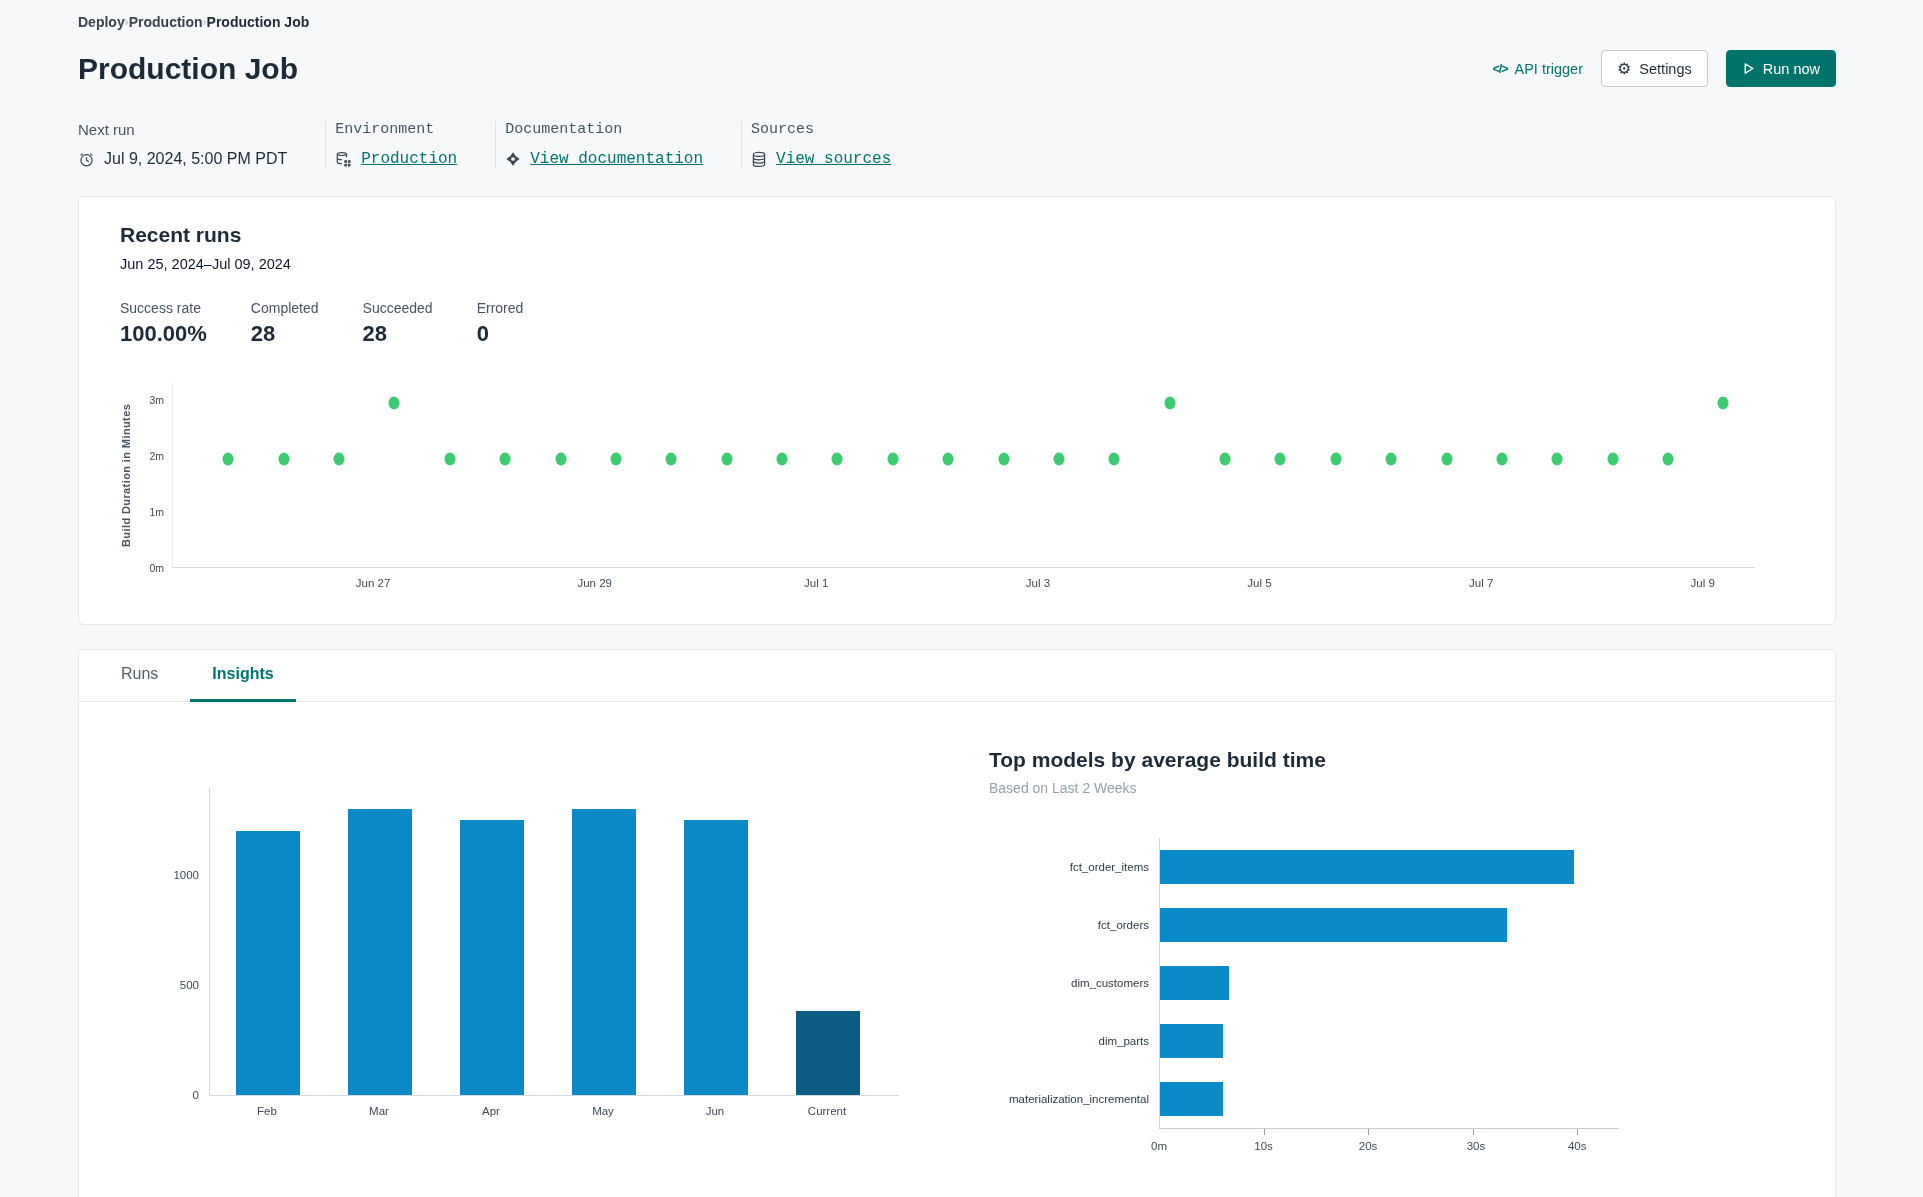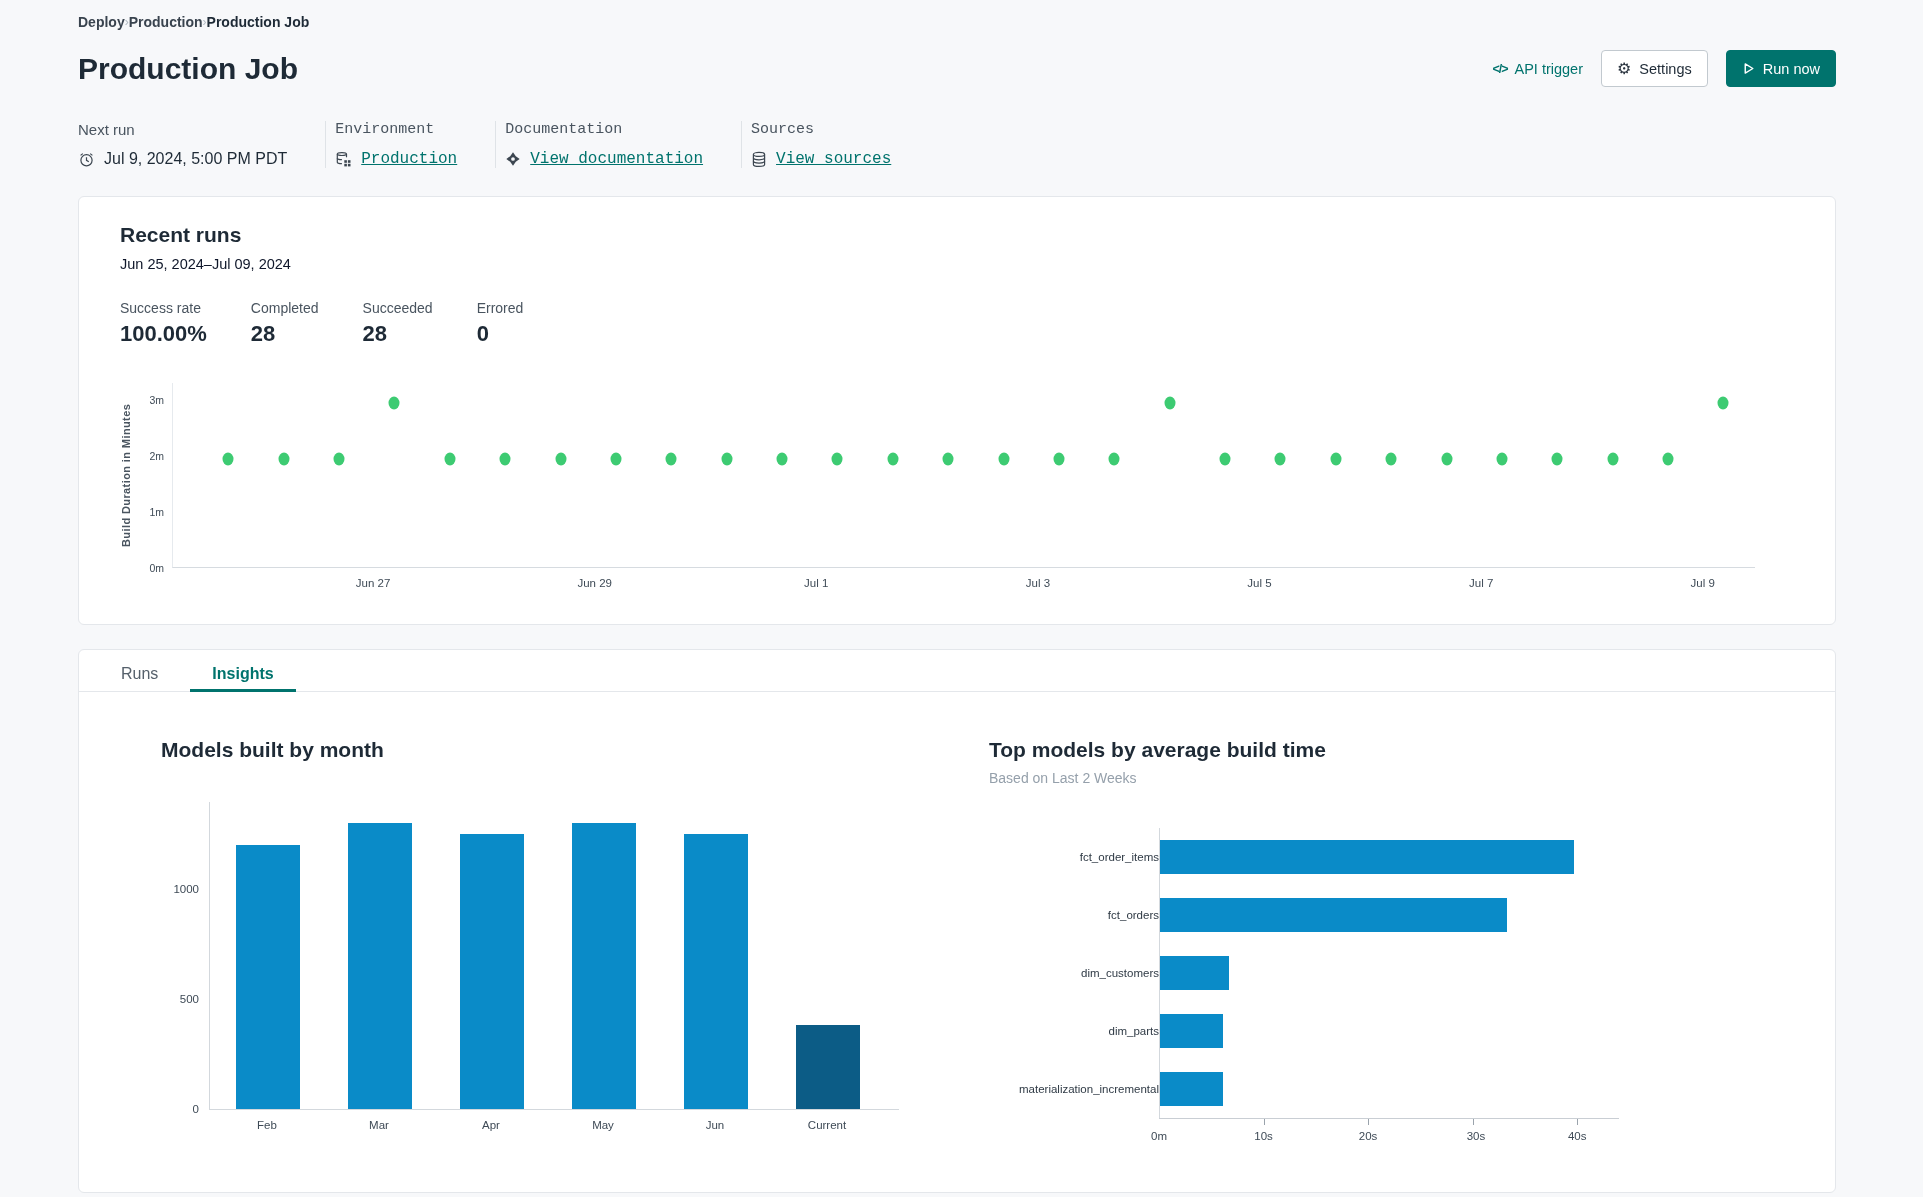--- a/index.html
+++ b/index.html
@@ -48,21 +48,21 @@
   .sc-ytick { position:absolute; right:8px; font-size:10.5px; color:#3e4a56; }
   .scatter-main { flex:1; }
   .scatter-plot { position:relative; height:185px; border-bottom:1px solid #d6dbe0; border-left:1px solid #e6eaee; }
   .sc-dot { position:absolute; width:11px; height:13px; border-radius:50%; transform:translate(-50%,-50%); cursor:pointer; }
   .scatter-xticks { position:relative; height:26px; }
   .sc-xtick { position:absolute; top:9px; transform:translateX(-50%); font-size:11.5px; color:#3e4a56; }
 
   
   .card-tabs { margin-top:24px; margin-bottom:9px; min-height:524px; }
   .tab-bar { display:flex; gap:10px; padding:0 0 0 20px; border-bottom:1px solid #e4e7eb; }
-  .tab { padding:15px 22px 6px; font-size:16px; color:#55606b; cursor:pointer; border-bottom:3px solid transparent; margin-bottom:-1px; }
+  .tab { padding:15px 22px 16px; font-size:16px; color:#55606b; cursor:pointer; border-bottom:3px solid transparent; margin-bottom:-1px; }
   .tab.active { color:#00736d; font-weight:700; border-bottom-color:#00736d; }
 
   .insights { display:flex; padding:46px 40px 46px 82px; }
   .chart-block-left { width:780px; }
   .chart-block-right { flex:1; padding-left:48px; }
   .chart-title { font-size:21px; font-weight:700; }
   .chart-subtitle { margin-top:8px; font-size:14px; color:#95a0ab; }
 
   
   .bar-chart { display:flex; margin-top:40px; }
@@ -70,21 +70,21 @@
   .bar-ytick { position:absolute; right:10px; font-size:11.5px; color:#3e4a56; }
   .bar-main { width:690px; }
   .bar-plot { position:relative; height:308px; border-left:1px solid #d3d8dd; border-bottom:1px solid #d3d8dd; }
   .vbar { position:absolute; bottom:0; width:64px; cursor:pointer; }
   .bar-xticks { position:relative; height:24px; }
   .bar-xtick { position:absolute; top:9px; transform:translateX(-50%); font-size:11.5px; color:#3e4a56; }
 
   
   .hbar { margin-top:42px; }
   .hbar-row { display:flex; align-items:center; height:58px; }
-  .hbar-label { width:170px; text-align:right; font-size:11.5px; color:#2f3a45; }
+  .hbar-label { width:170px; text-align:right; padding-right:10px; font-size:11.5px; color:#2f3a45; }
   .hbar-barwrap { position:relative; flex:0 0 460px; height:100%; border-left:1px solid #d3d8dd; display:flex; align-items:center; }
   .hbar-bar { height:34px; cursor:pointer; }
   .hbar-axis-row { display:flex; }
   .hbar-axis-spacer { width:170px; }
   .hbar-axis { position:relative; width:460px; height:28px; border-top:1px solid #c9ced4; }
   .hbar-tickmark { position:absolute; top:0; width:1px; height:6px; background:#9aa3ac; }
   .hbar-ticklabel { position:absolute; top:11px; transform:translateX(-50%); font-size:11.5px; color:#3e4a56; }
 </style>
 </head>
 <body>
@@ -255,21 +255,20 @@
   </div>
 
   <div class="card card-tabs">
     <div class="tab-bar">
       <div class="tab">Runs</div>
       <div class="tab active">Insights</div>
     </div>
 
     <div class="insights">
       <div class="chart-block-left">
-        <div class="chart-title">Models built by month</div>
         <div class="bar-chart">
           <div class="bar-yticks" id="bar-yticks">
               <div class="bar-ytick" style="top: 301px;">0</div>
               <div class="bar-ytick" style="top: 191px;">500</div>
               <div class="bar-ytick" style="top: 81px;">1000</div>
             </div>
           <div class="bar-main">
             <div class="bar-plot" id="bar-plot">
                 <div class="vbar" style="left: 26px; width: 64px; height: 264px; background: rgb(10, 139, 200);"></div>
                 <div class="vbar" style="left: 138px; width: 64px; height: 286px; background: rgb(10, 139, 200);"></div>

